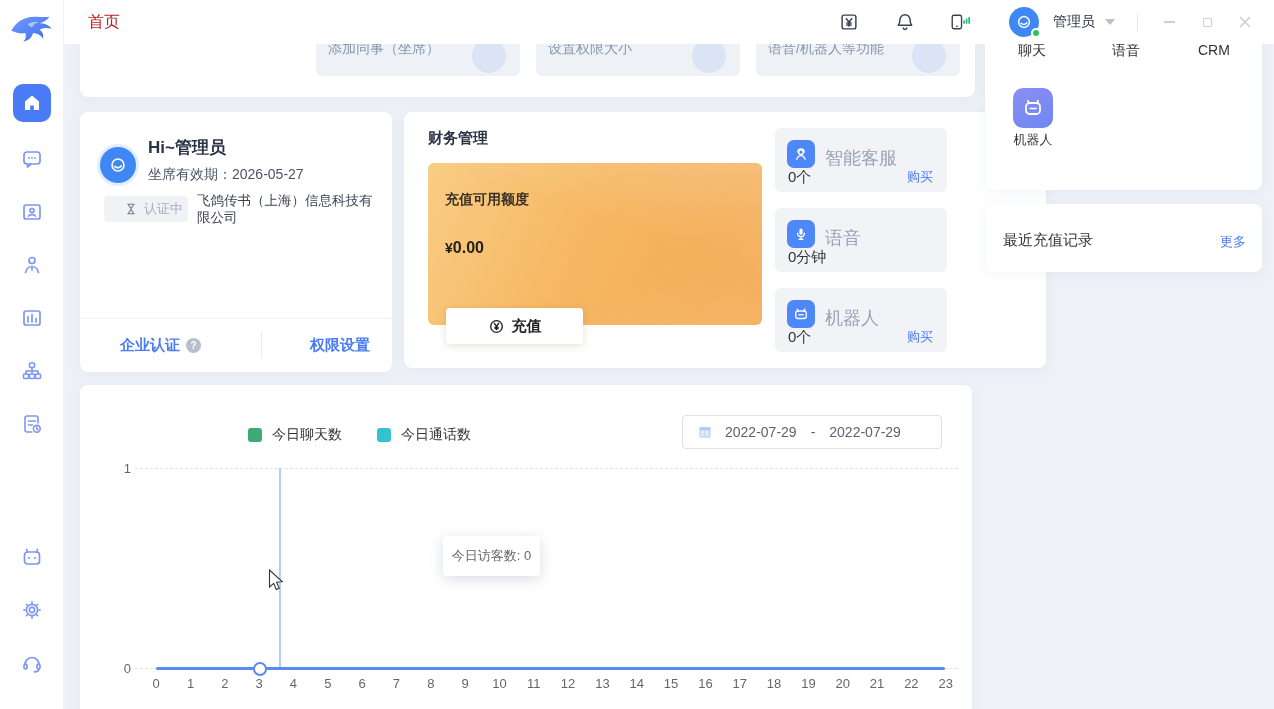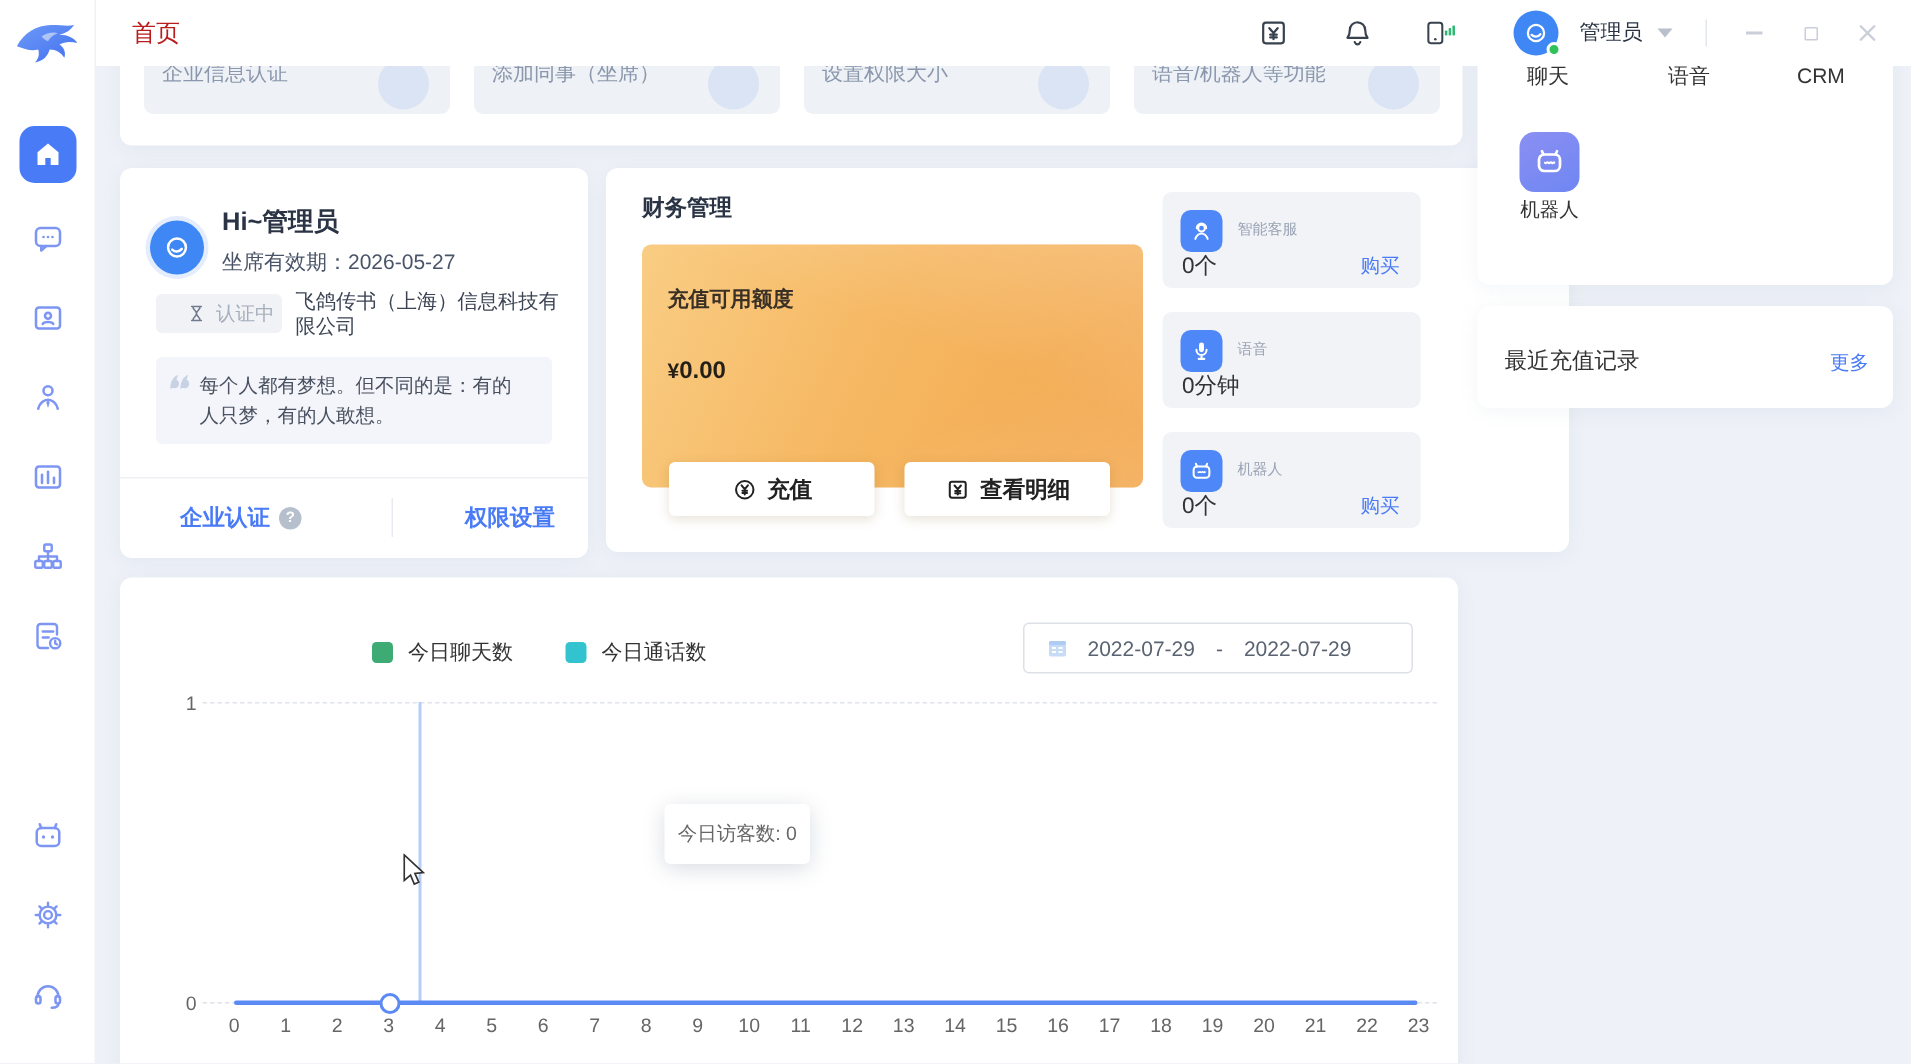--- a/index.html
+++ b/index.html
@@ -88,21 +88,21 @@
   .f-btn { position:absolute; top:145px; width:137px; height:36px; background:#fff; border:none; border-radius:4px;
            box-shadow:0 2px 8px rgba(120,90,30,.18); display:flex; align-items:center; justify-content:center;
            font-size:15px; font-weight:bold; color:#222; cursor:pointer; font-family:inherit; }
   .f-btn svg { width:17px; height:17px; margin-right:7px; }
   .f-btn-recharge { left:18px; }
   .f-btn-detail { left:175px; }
   .stat-box { position:absolute; left:371px; width:172px; height:64px; background:#f1f3f7; border-radius:6px; }
   .stat-icon { position:absolute; left:12px; top:12px; width:28px; height:28px; border-radius:7px; background:#4e87f7;
                display:flex; align-items:center; justify-content:center; }
   .stat-icon svg { width:18px; height:18px; }
-  .stat-label { position:absolute; left:50px; top:18px; font-size:10px; color:#9aa3b5; }
+  .stat-label { position:absolute; left:50px; top:18px; font-size:18px; color:#9aa3b5; }
   .stat-value { position:absolute; left:13px; top:40px; font-size:15px; color:#333; }
   .stat-action { position:absolute; right:14px; top:40px; font-size:13px; color:#4a7bf6; cursor:pointer; }
 
   
   .apps-card { left:985px; top:-62px; width:277px; height:252px; }
   .apps-tab { position:absolute; top:104px; font-size:14px; color:#333; cursor:pointer; }
   .apps-tab-1 { left:33px; } .apps-tab-2 { left:127px; } .apps-tab-3 { left:213px; }
   .app-icon { position:absolute; left:28px; top:150px; width:40px; height:40px; border-radius:10px;
               background:linear-gradient(150deg,#8b8ff2,#6f86f3); display:flex; align-items:center; justify-content:center;
               cursor:pointer; }
@@ -281,24 +281,20 @@
       <div class="win-btn win-close">
         <svg viewBox="0 0 12 12" stroke="#c9ced8" stroke-width="1.6" stroke-linecap="round">
             <path d="M1.5 1.5l9 9M10.5 1.5l-9 9"></path>
           </svg>
       </div>
       <div class="tb-pad"></div>
     </div>
   </header>
 
   <div class="card quick-card">
-    <div class="quick-box" style="left:16px">
-      <div class="qlabel">企业信息认证</div>
-        <div class="qcircle"></div>
-    </div>
     <div class="quick-box" style="left:236px">
       <div class="qlabel">添加同事（坐席）</div>
         <div class="qcircle"></div>
     </div>
     <div class="quick-box" style="left:456px">
       <div class="qlabel">设置权限大小</div>
         <div class="qcircle"></div>
     </div>
     <div class="quick-box" style="left:676px">
       <div class="qlabel">语音/机器人等功能</div>
@@ -315,26 +311,20 @@
     </div>
     <div class="p-greeting">Hi~管理员</div>
     <div class="p-validity">坐席有效期：2026-05-27</div>
     <div class="p-badge">
       <svg viewBox="0 0 24 24" fill="none" stroke="#707b8e" stroke-width="1.8" stroke-linecap="round">
         <path d="M6.5 4h11M6.5 20h11M8 4.5c0 3.5 4 4 4 7.5s-4 4-4 7.5M16 4.5c0 3.5-4 4-4 7.5s4 4 4 7.5"></path>
       </svg>
       <span>认证中</span>
     </div>
     <div class="p-company">飞鸽传书（上海）信息科技有限公司</div>
-    <div class="p-quote">
-      <svg viewBox="0 0 20 14">
-          <path fill="#c9d2e4" d="M2 13C2 7 4 2 9 0L7.5 4.5C9 5 9.8 6.3 9.8 8c0 2.3-1.6 4-4 4-1.5 0-3-.5-3.8 1zM11 13c0-6 2-11 7-13l-1.5 4.5C18 5 18.8 6.3 18.8 8c0 2.3-1.6 4-4 4-1.5 0-3-.5-3.8 1z"></path>
-        </svg>
-      <p>每个人都有梦想。但不同的是：有的人只梦，有的人敢想。</p>
-    </div>
     <div class="p-footer-divider"></div>
     <div class="p-links">
       <div class="p-link p-link-left">
         <span>企业认证</span>
         <span class="p-qmark">?</span>
       </div>
       <div class="p-vdivider"></div>
       <div class="p-link p-link-right">
         <span>权限设置</span>
       </div>
@@ -347,27 +337,20 @@
       <div class="f-balance-label">充值可用额度</div>
       <div class="f-amount">
         <span class="cur">¥</span><span class="val">0.00</span>
       </div>
       <button class="f-btn f-btn-recharge">
         <svg viewBox="0 0 24 24" fill="none" stroke="#222" stroke-width="1.9" stroke-linecap="round">
           <circle cx="12" cy="12" r="8.2"></circle>
             <path d="M9 7.8l3 3.6 3-3.6M12 11.4v5M9.8 13h4.4M9.8 15h4.4"></path>
         </svg>
         <span>充值</span>
-      </button>
-      <button class="f-btn f-btn-detail">
-        <svg viewBox="0 0 24 24" fill="none" stroke="#222" stroke-width="1.9" stroke-linecap="round">
-          <rect x="4.5" y="4.5" width="15" height="15" rx="2"></rect>
-            <path d="M9 8l3 3.5L15 8M12 11.5v5M9.6 13.2h4.8M9.6 15.4h4.8"></path>
-        </svg>
-        <span>查看明细</span>
       </button>
     </div>
 
     <div class="stat-box" style="top:16px">
       <div class="stat-icon">
         <svg viewBox="0 0 24 24" fill="none" stroke="#fff" stroke-width="1.8" stroke-linecap="round">
           <circle cx="12" cy="9.5" r="3"></circle>
             <path d="M6.5 19c1-3.3 3.8-4.8 5.5-4.8s4.5 1.5 5.5 4.8"></path>
             <path d="M7.8 9.5a4.2 4.2 0 0 1 8.4 0"></path>
         </svg>

